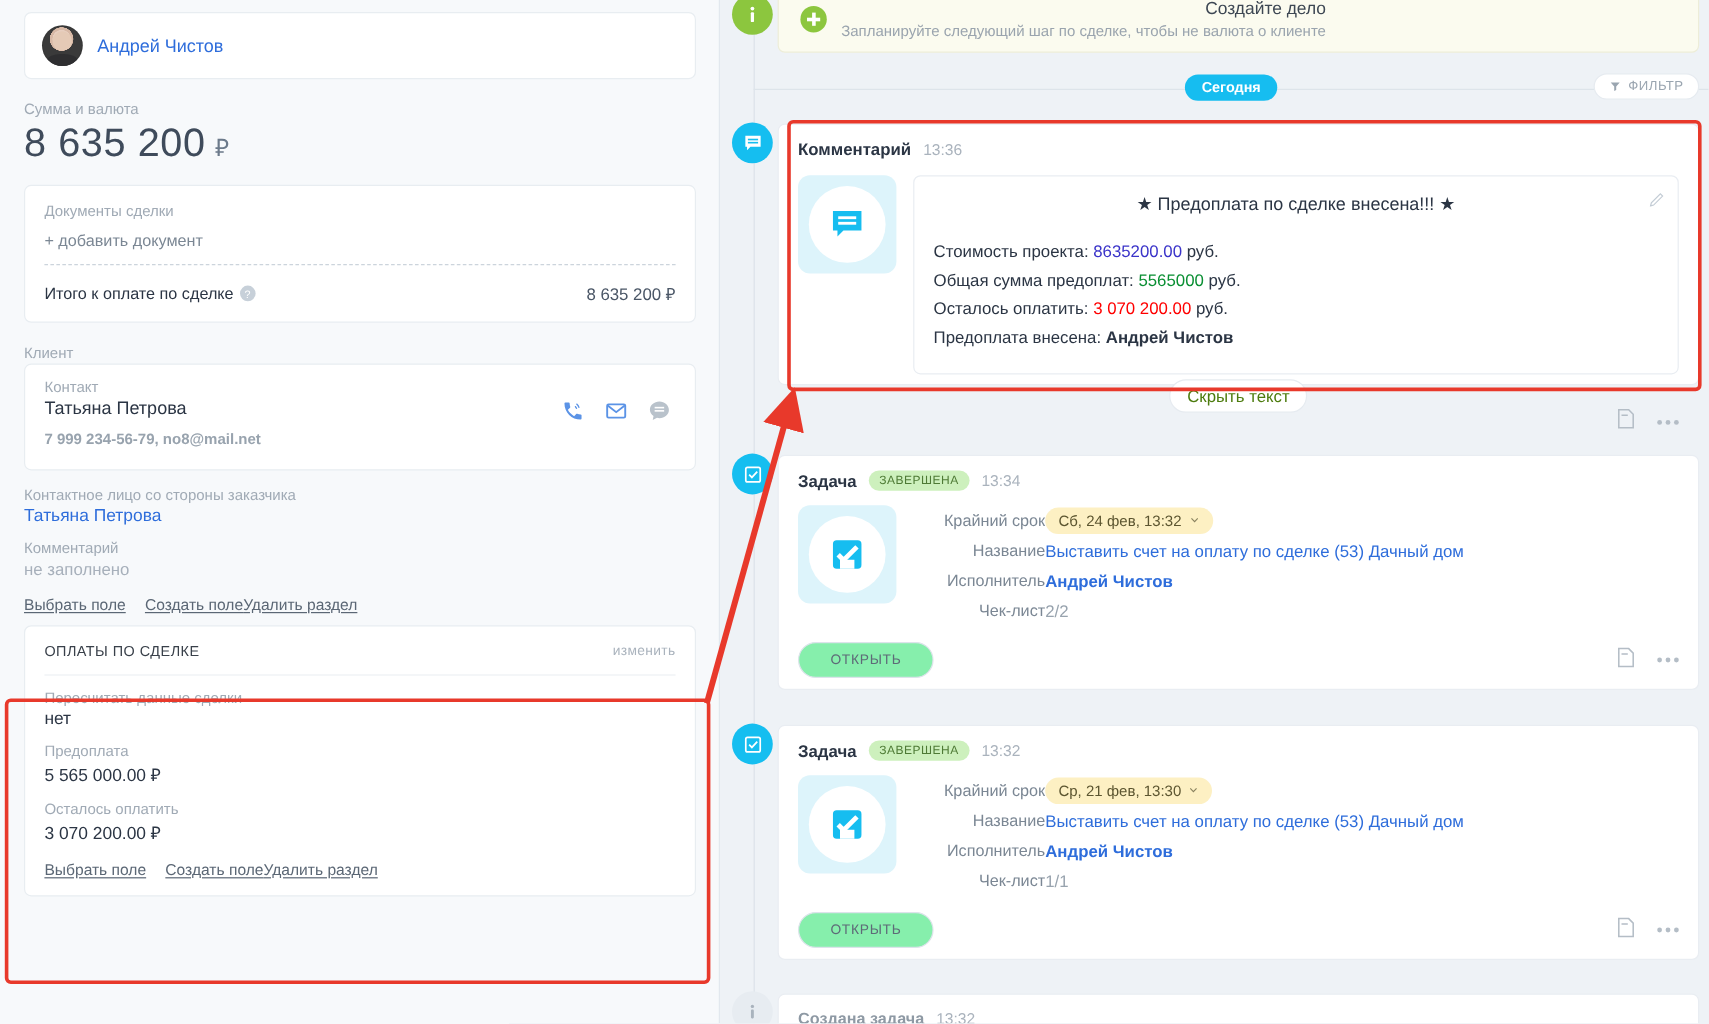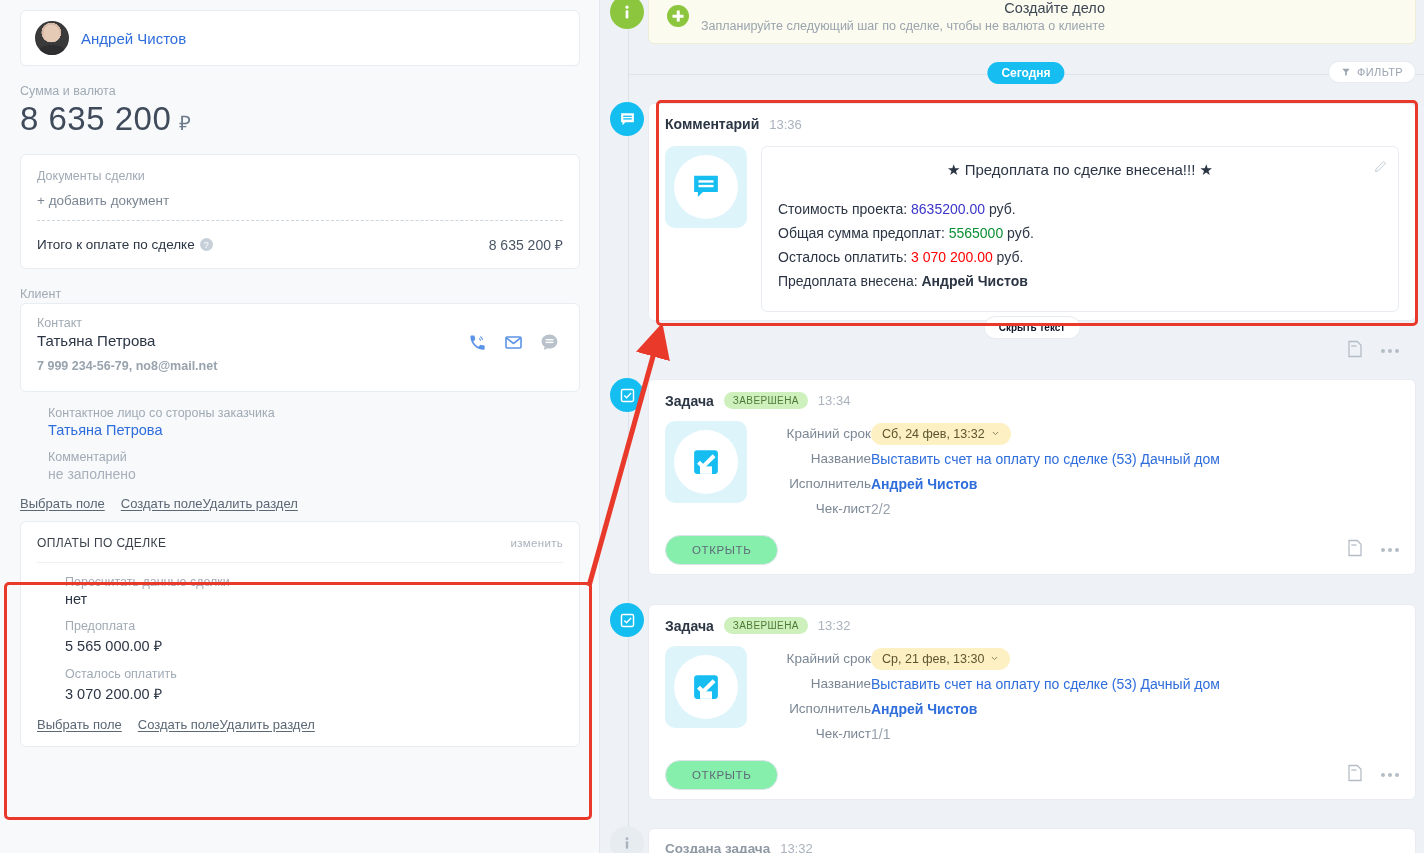--- a/index.html
+++ b/index.html
@@ -70,21 +70,21 @@
     padding:12px 16px 18px 16px; margin-bottom:14px; position:relative;
     min-height:88px;
   }
   .contact-name { font-size:15px; color:#2b3544; margin-top:1px;}
   .contact-sub { font-size:12.5px; color:#98a3ae; font-weight:bold; margin-top:10px;}
   .contact-icons { position:absolute; right:20px; top:28px; display:flex; gap:16px; }
   .ci { width:20px;height:20px;display:flex;align-items:center;justify-content:center;}
 
   .blue-val { color:#2e6ddb; font-size:14.5px; }
   .gray-val { color:#a7b0bb; font-size:14px; }
-  .stack { margin-bottom:12px;margin-left:28px; }
+  .stack { margin-bottom:12px; }
 
   .links-row { display:flex; align-items:center; justify-content:flex-start; margin-top:14px; }
   .lnk { color:#5b6775; font-size:13px; text-decoration:underline; text-underline-offset:2px; cursor:pointer; }
   .lnk-group { display:flex; gap:16px; }
 
   
   .pay-section {
     background:#fff; border:1px solid #e8edf1; border-radius:6px;
     padding:14px 16px 14px 16px; margin-top:10px;
   }
@@ -175,21 +175,21 @@
     flex:1; border:1px solid #e9edf2; border-radius:6px; padding:14px 16px 18px 16px;
     position:relative;
   }
   .cmt-title{ text-align:center; font-size:15px; color:#2b3544; margin-bottom:18px;}
   .cmt-pencil{ position:absolute; right:10px; top:12px; color:#c3ccd5; }
   .cmt-line{ font-size:14px; color:#2b3544; line-height:24px; }
   .hide-wrap{ position:relative; height:18px; margin-top:4px;}
   .hide-btn{
     position:absolute; left:50%; transform:translateX(-50%); top:0;
     background:#fff; border:1px solid #e6ebf0; border-radius:14px;
-    padding:5px 14px; font-size:10px; color:#0f172a; white-space:nowrap;font-weight:bold;
+    padding:5px 14px; font-size:14px; color:#4d7c0f; white-space:nowrap;
   }
   .card-foot{
     display:flex;align-items:center; padding:0 16px 12px 16px; margin-top:12px;
   }
   .open-btn{
     border:1px solid #dce3ea; border-radius:16px; background:#86efac;
     padding:8px 26px; font-size:11.5px; color:#5e6b78; letter-spacing:.6px;
   }
   .foot-icons{ margin-left:auto; display:flex; align-items:center; gap:18px; }
   .dots{ display:flex; gap:3px; }

